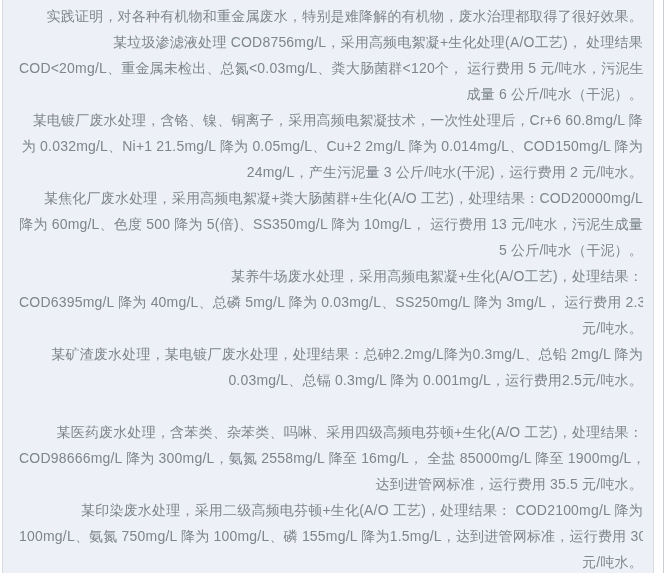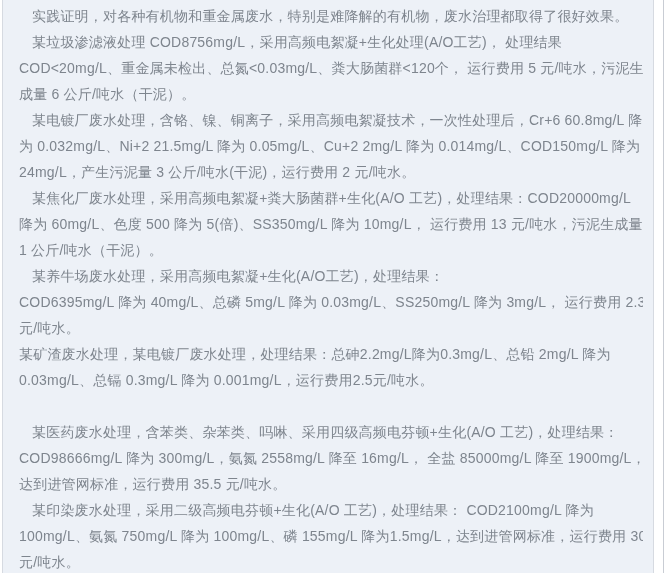--- a/index.html
+++ b/index.html
@@ -7,20 +7,21 @@
     padding: 0;
     background: #ffffff;
     font-family: "Liberation Sans", "DejaVu Sans", sans-serif;
   }
   .viewport {
     position: relative;
     width: 665px;
     height: 573px;
     overflow: hidden;
     background: #ffffff;
+    text-align: right;
   }
   
   .panel {
     position: absolute;
     left: 2px;
     top: -10px;
     width: 652px;
     height: 595px;
     box-sizing: border-box;
     background: var(--panel-bg, #edf1f7);
@@ -60,25 +61,25 @@
 <body style="background: rgb(255, 255, 255);">
 
 <div class="viewport">
   <div class="panel">
     <div class="content">
         <div class="line indent">实践证明，对各种有机物和重金属废水，特别是难降解的有机物，废水治理都取得了很好效果。</div>
         <div class="line indent">某垃圾渗滤液处理 COD8756mg/L，采用高频电絮凝+生化处理(A/O工艺)， 处理结果</div>
         <div class="line">COD&lt;20mg/L、重金属未检出、总氮&lt;0.03mg/L、粪大肠菌群&lt;120个， 运行费用 5 元/吨水，污泥生</div>
         <div class="line">成量 6 公斤/吨水（干泥）。</div>
         <div class="line indent">某电镀厂废水处理，含铬、镍、铜离子，采用高频电絮凝技术，一次性处理后，Cr+6 60.8mg/L 降</div>
-        <div class="line">为 0.032mg/L、Ni+2 21.5mg/L 降为 0.05mg/L、Cu+2 2mg/L 降为 0.014mg/L、COD150mg/L 降为</div>
+        <div class="line">为 0.032mg/L、Ni+1 21.5mg/L 降为 0.05mg/L、Cu+2 2mg/L 降为 0.014mg/L、COD150mg/L 降为</div>
         <div class="line">24mg/L，产生污泥量 3 公斤/吨水(干泥)，运行费用 2 元/吨水。</div>
         <div class="line indent">某焦化厂废水处理，采用高频电絮凝+粪大肠菌群+生化(A/O 工艺)，处理结果：COD20000mg/L</div>
         <div class="line">降为 60mg/L、色度 500 降为 5(倍)、SS350mg/L 降为 10mg/L， 运行费用 13 元/吨水，污泥生成量</div>
-        <div class="line">1 公斤/吨水（干泥）。</div>
+        <div class="line">5 公斤/吨水（干泥）。</div>
         <div class="line indent">某养牛场废水处理，采用高频电絮凝+生化(A/O工艺)，处理结果：</div>
         <div class="line">COD6395mg/L 降为 40mg/L、总磷 5mg/L 降为 0.03mg/L、SS250mg/L 降为 3mg/L， 运行费用 2.3</div>
         <div class="line">元/吨水。</div>
         <div class="line">某矿渣废水处理，某电镀厂废水处理，处理结果：总砷2.2mg/L降为0.3mg/L、总铅 2mg/L 降为</div>
         <div class="line">0.03mg/L、总镉 0.3mg/L 降为 0.001mg/L，运行费用2.5元/吨水。</div>
         <div class="line blank"></div>
         <div class="line indent">某医药废水处理，含苯类、杂苯类、吗啉、采用四级高频电芬顿+生化(A/O 工艺)，处理结果：</div>
         <div class="line">COD98666mg/L 降为 300mg/L，氨氮 2558mg/L 降至 16mg/L， 全盐 85000mg/L 降至 1900mg/L，</div>
         <div class="line">达到进管网标准，运行费用 35.5 元/吨水。</div>
         <div class="line indent">某印染废水处理，采用二级高频电芬顿+生化(A/O 工艺)，处理结果： COD2100mg/L 降为</div>

